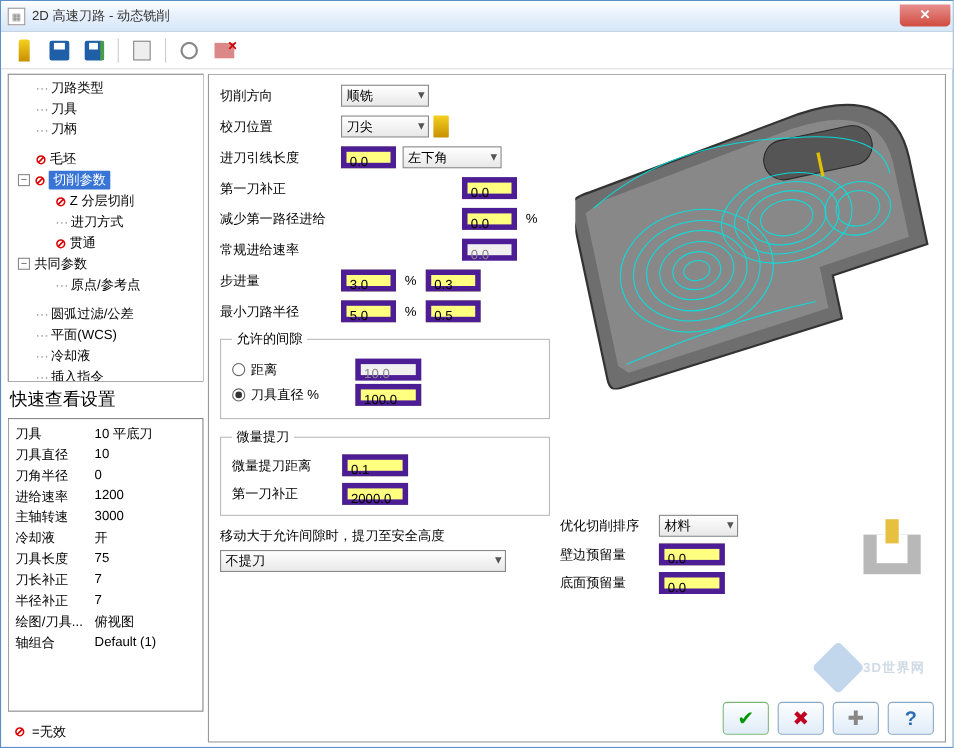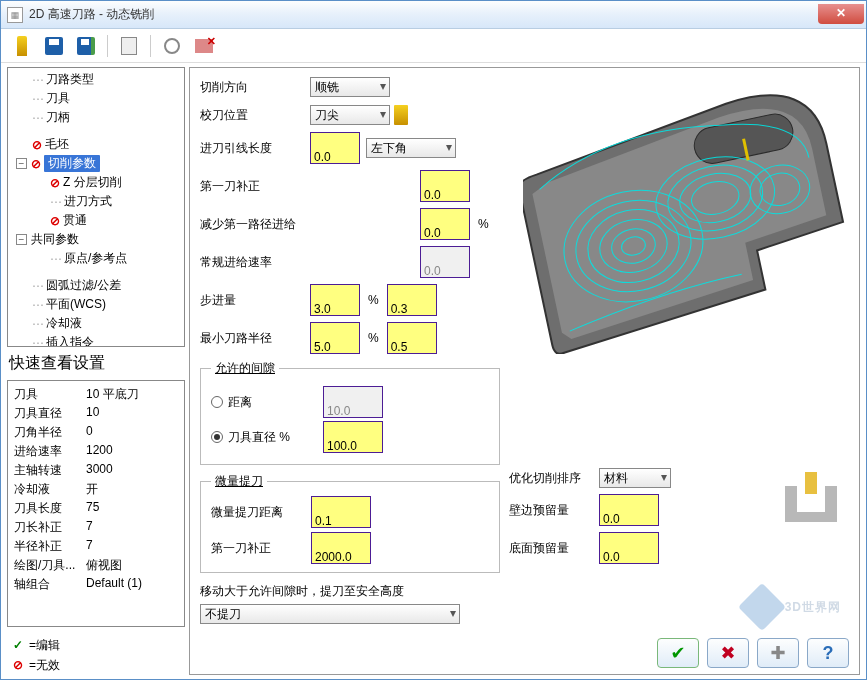--- a/index.html
+++ b/index.html
@@ -43,27 +43,27 @@
 .legend .chk{color:#008000;font-weight:bold;margin-right:6px;}
 .legend .no{color:#d00;font-weight:bold;margin-right:6px;}
 
 .right-col { flex:1; display:flex; flex-direction:column;border-radius:20px; }
 .content-box { flex:1; border:1px solid #999; background:#fff; padding:8px 10px; position:relative; overflow:hidden;}
 .form-area { width: 300px; }
 .frow { display:flex; align-items:center; margin-bottom:6px; min-height:22px;}
 .flabel { width: 110px; }
 .sel { height:20px; border:1px solid #888; background:linear-gradient(#fff,#e8e8e8); padding:0 16px 0 4px; position:relative; min-width:72px;display:inline-flex;align-items:center;}
 .sel::after{content:"▾";position:absolute;right:3px;top:1px;color:#555;}
-.inp { height:20px; border:1px solid #4c1d95; padding:15px 3px; line-height:18px;}
+.inp { height:20px; border:5px solid #4c1d95; padding:0 3px; line-height:18px;}
 .yel { background:#ffff80; }
 .dis { background:#f0f0f0; color:#888;}
 .w50{width:50px;} .w60{width:60px;} .w68{width:68px;} .w80{width:80px;}
 
 fieldset { border:1px solid #bbb; padding:6px 10px 8px 10px; margin-top:4px;}
-legend { padding:0 4px;text-decoration:underline; }
+legend { padding:0 4px; }
 .radio-row{display:flex;align-items:center;gap:5px;margin:3px 0;}
 .radio{width:12px;height:12px;border:1px solid #666;border-radius:50%;display:inline-block;position:relative;}
 .radio.on::after{content:"";position:absolute;inset:2px;background:#333;border-radius:50%;}
 
 .preview { position:absolute; top:6px; right:6px; width:330px; height:280px; }
 .preview svg{width:100%;height:100%;}
 
 .opt-area{position:absolute; right:10px; top:400px; width:340px;}
 .opt-row{display:flex;align-items:center;margin-bottom:6px;}
 .opt-row .ol{width:90px;}
@@ -221,21 +221,20 @@
             <span class="ql">绘图/刀具...</span>
             <span>俯视图</span>
           </div>
         <div class="qrow">
             <span class="ql">轴组合</span>
             <span>Default (1)</span>
           </div>
       </div>
 
       <div class="legend">
-        <div><span class="chk">✓</span><span>=编辑</span></div>
         <div><span class="no">⊘</span><span>=无效</span></div>
       </div>
     </div>
 
     <div class="right-col">
       <div class="content-box">
 
         <div class="form-area">
           <div class="frow">
             <span class="flabel">切削方向</span>

